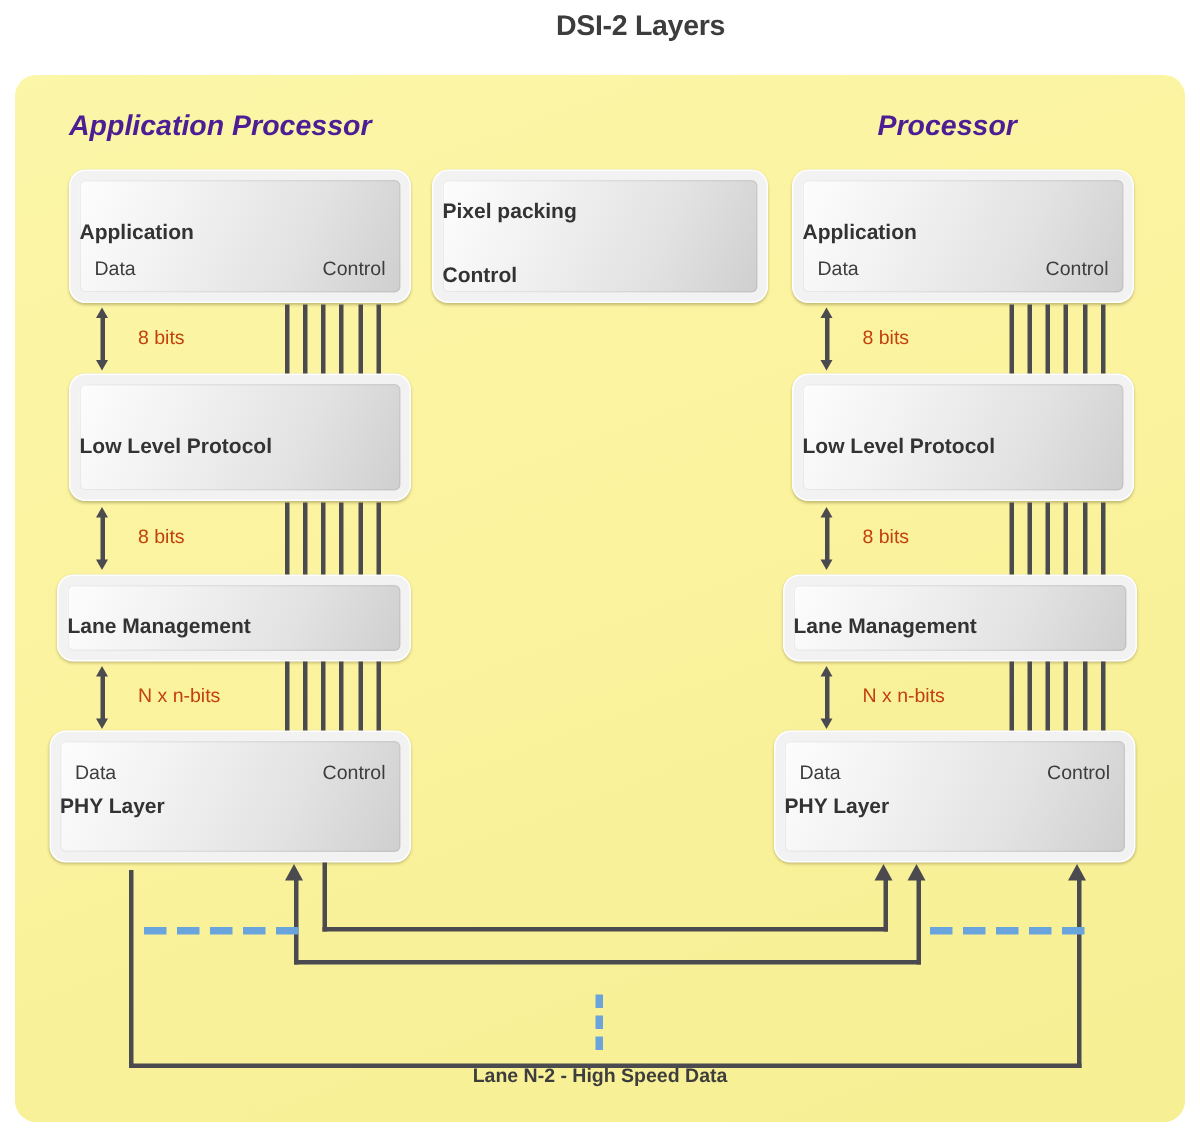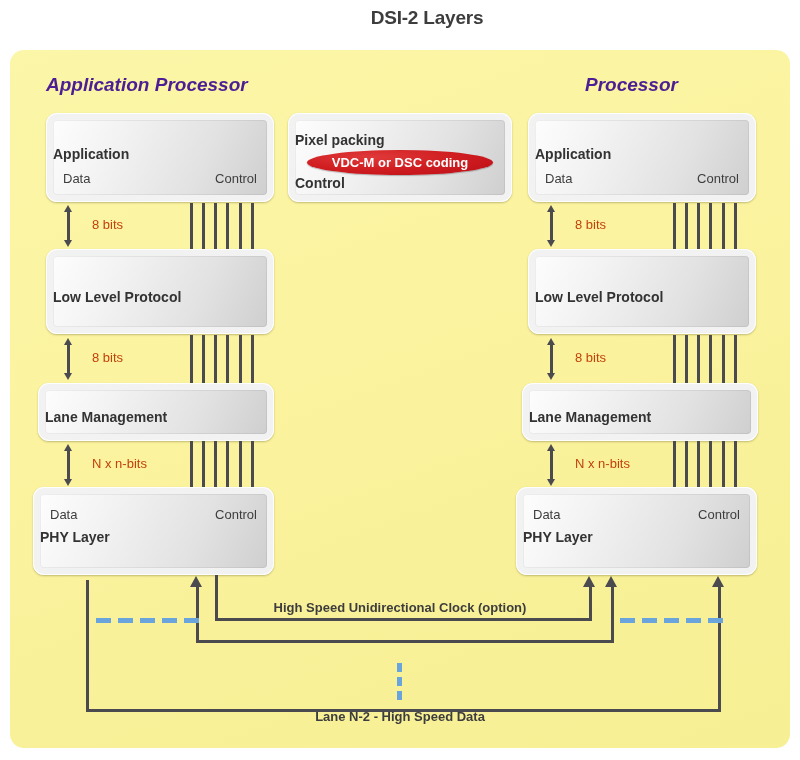--- a/index.html
+++ b/index.html
@@ -120,23 +120,20 @@
   <div class="title">DSI-2 Layers</div>
 
   <div class="frame"></div>
 
   <div class="side-heading" id="heading-ap">Application Processor</div>
   <div class="side-heading" id="heading-pe">Processor</div>
 
   <div class="box" id="box-center">
     <div class="box-inner">
       <div class="box-title" id="center-line1">Pixel packing</div>
-      <div class="ellipse">
-        <span>VDC-M or DSC coding</span>
-      </div>
       <div class="box-title" id="center-line3">Control</div>
     </div>
   </div>
 
   <div class="box" style="left:46px;top:113px;width:228px;height:89px;">
     <div class="box-inner">
       <div class="box-title" style="top:26px;">Application</div>
       <div class="corner-label" style="left:10px;top:51px;">Data</div>
       <div class="corner-label" style="right:10px;top:51px;">Control</div>
     </div>
@@ -279,21 +276,20 @@
       <i style="left:24px"></i>
       <i style="left:36px"></i>
       <i style="left:49px"></i>
       <i style="left:61px"></i>
   </div>
 
   <div class="vline" style="left:215px;top:575px;height:46px;"></div>
   <div class="hline" style="left:215px;top:618px;width:377px;"></div>
   <div class="vline" style="left:589px;top:586px;height:35px;"></div>
   <div class="uparrow-head" style="left:583px;top:576px;"></div>
-  <div class="lane-label" style="top:600px;">High Speed Unidirectional Clock (option)</div>
 
   <div class="vline" style="left:611px;top:586px;height:57px;"></div>
   <div class="hline" style="left:196px;top:640px;width:418px;"></div>
   <div class="vline" style="left:196px;top:586px;height:57px;"></div>
   <div class="uparrow-head" style="left:190px;top:576px;"></div>
   <div class="uparrow-head" style="left:605px;top:576px;"></div>
 
   <div class="vline" style="left:86px;top:580px;height:132px;"></div>
   <div class="hline" style="left:86px;top:709px;width:635px;"></div>
   <div class="vline" style="left:718px;top:586px;height:126px;"></div>

